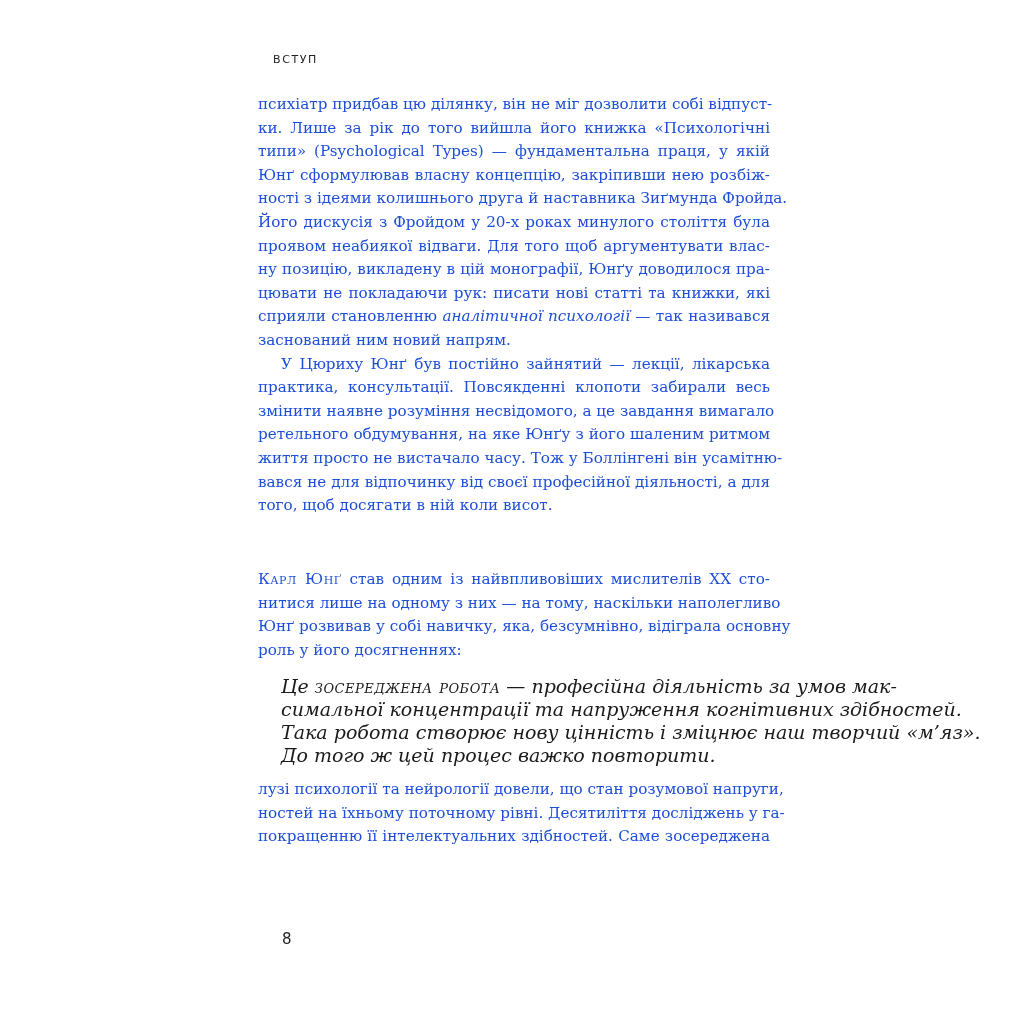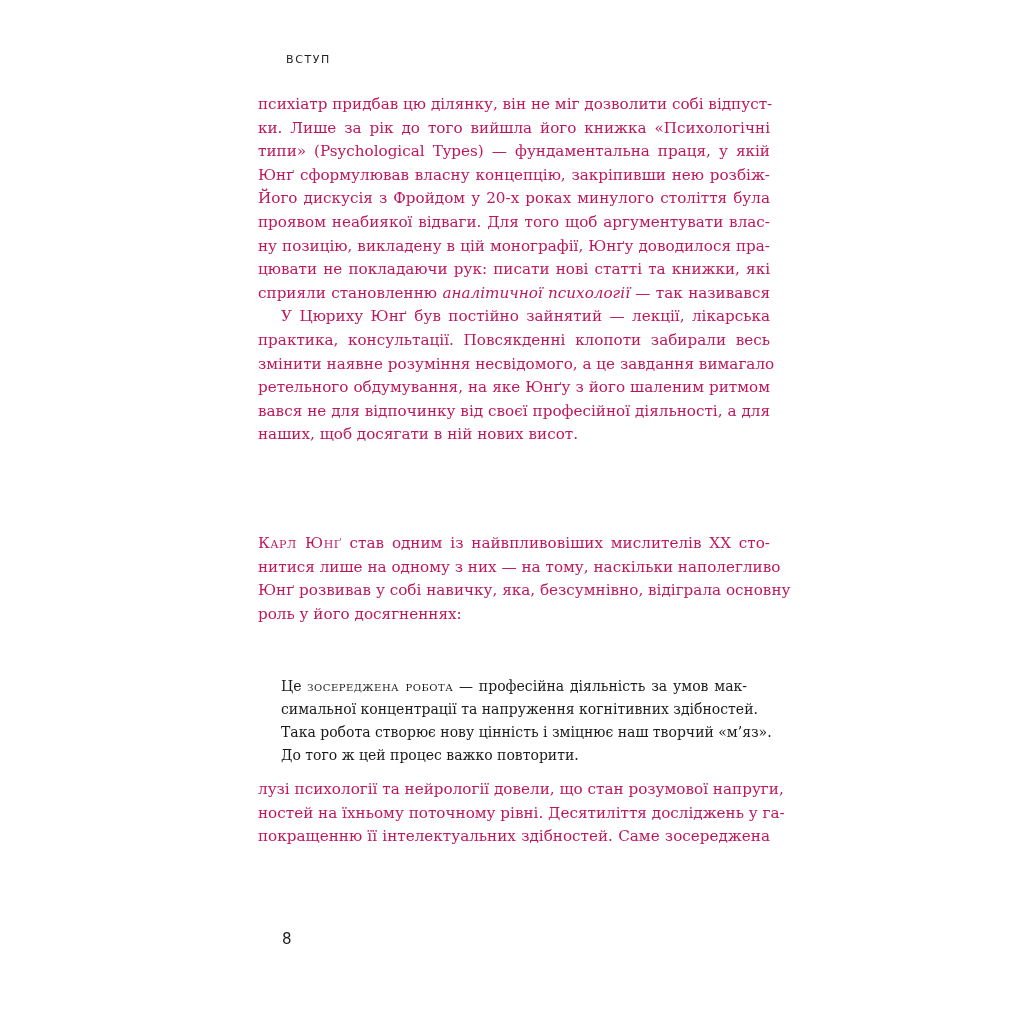--- a/index.html
+++ b/index.html
@@ -9,57 +9,58 @@
     }
     body {
       width: 1024px;
       height: 1024px;
       position: relative;
       overflow: hidden;
       color: #1a1a1a;
     }
     .running-head {
       position: absolute;
-      left: 286px;
+      left: 273px;
       top: 53px;
       font-family: "DejaVu Sans", sans-serif;
       font-size: 11px;
       letter-spacing: 1.6px;
       color: #222;
     }
     .text-block {
       position: absolute;
       left: 258px;
       width: 512px;
       font-family: "DejaVu Serif", serif;
       font-size: 15.2px;
       line-height: 23.6px;
-      color: #be185d;
+      color: #1d4ed8;
     }
     .line {
       display: block;
       white-space: nowrap;
       text-align: justify;
       text-align-last: justify;
       height: 23.6px;
     }
     .line.last {
       text-align-last: left;
     }
     .line.indent {
       padding-left: 23px;
     }
     .quote {
       position: absolute;
       left: 281px;
       width: 466px;
       font-family: "DejaVu Serif", serif;
-      font-size: 14px;
+      font-size: 19px;
       line-height: 23px;
       color: #1a1a1a;
+      font-style: italic;
     }
     .quote .line {
       height: 23px;
     }
     .sc {
       font-variant: small-caps;
       letter-spacing: 0.5px;
     }
     em {
       font-style: italic;
@@ -76,34 +77,37 @@
 </head>
 <body>
 
 <div class="running-head">ВСТУП</div>
 
 <div class="text-block" style="top:93px;">
   <span class="line">психіатр придбав цю ділянку, він не міг дозволити собі відпуст-</span>
   <span class="line">ки. Лише за рік до того вийшла його книжка «Психологічні</span>
   <span class="line">типи» (Psychological Types) — фундаментальна праця, у якій</span>
   <span class="line">Юнґ сформулював власну концепцію, закріпивши нею розбіж-</span>
+  <span class="line">ності з ідеями колишнього друга й наставника Зиґмунда Фройда.</span>
   <span class="line">Його дискусія з Фройдом у 20-х роках минулого століття була</span>
   <span class="line">проявом неабиякої відваги. Для того щоб аргументувати влас-</span>
   <span class="line">ну позицію, викладену в цій монографії, Юнґу доводилося пра-</span>
   <span class="line">цювати не покладаючи рук: писати нові статті та книжки, які</span>
   <span class="line"><span>сприяли становленню </span><em>аналітичної психології</em><span> — так називався</span></span>
+  <span class="line last">заснований ним новий напрям.</span>
   <span class="line indent">У Цюриху Юнґ був постійно зайнятий — лекції, лікарська</span>
   <span class="line">практика, консультації. Повсякденні клопоти забирали весь</span>
   <span class="line">змінити наявне розуміння несвідомого, а це завдання вимагало</span>
   <span class="line">ретельного обдумування, на яке Юнґу з його шаленим ритмом</span>
+  <span class="line">життя просто не вистачало часу. Тож у Боллінгені він усамітню-</span>
   <span class="line">вався не для відпочинку від своєї професійної діяльності, а для</span>
-  <span class="line last">наших, щоб досягати в ній нових висот.</span>
+  <span class="line last">того, щоб досягати в ній коли висот.</span>
 </div>
 
-<div class="text-block" style="top:532px;">
+<div class="text-block" style="top:568px;">
   <span class="line"><span class="sc">Карл Юнґ</span><span> став одним із найвпливовіших мислителів XX сто-</span></span>
   <span class="line">нитися лише на одному з них — на тому, наскільки наполегливо</span>
   <span class="line">Юнґ розвивав у собі навичку, яка, безсумнівно, відіграла основну</span>
   <span class="line last">роль у його досягненнях:</span>
 </div>
 
 <div class="quote" style="top:675px;">
   <span class="line"><span>Це </span><span class="sc">зосереджена робота</span><span> — професійна діяльність за умов мак-</span></span>
   <span class="line">симальної концентрації та напруження когнітивних здібностей.</span>
   <span class="line">Така робота створює нову цінність і зміцнює наш творчий «м’яз».</span>

